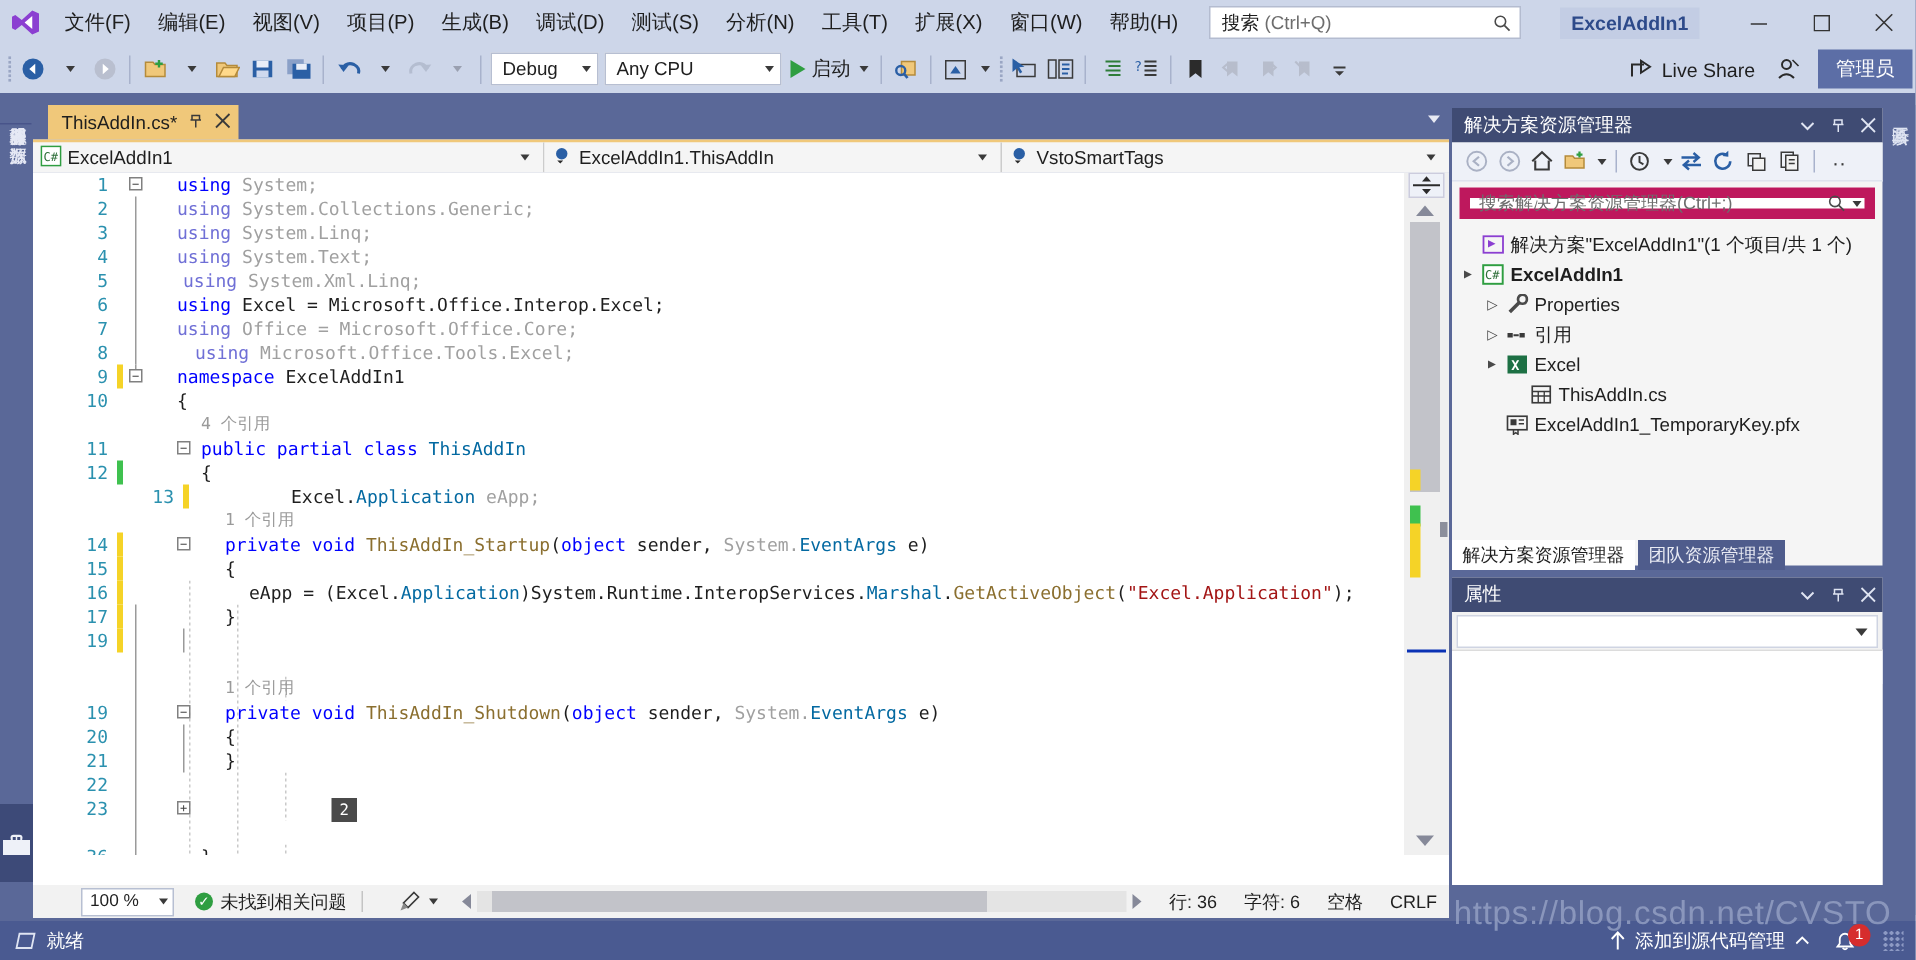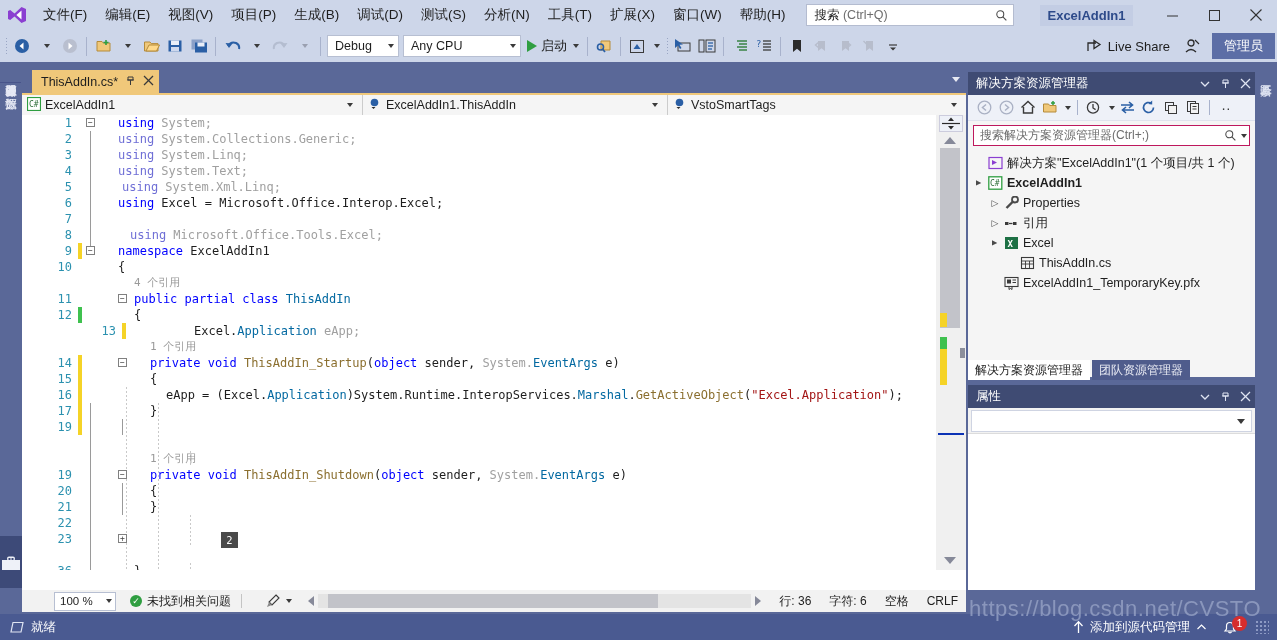--- a/index.html
+++ b/index.html
@@ -189,21 +189,21 @@
   .se-panel { position:absolute; left:968px; top:72px; width:287px; height:305px; background:#f5f5f5; }
   .panel-head {
     height:23px; background:#3f4b73; color:#fff; display:flex; align-items:center;
     padding-left:8px; font-size:12.5px;
   }
   .panel-head .ttl { flex:1; }
   .ph-btn { width:20px; height:23px; display:flex; align-items:center; justify-content:center; }
   .se-toolbar { height:26px; background:#eef1f8; display:flex; align-items:center; padding-left:5px; border-bottom:1px solid #dfe3ee; }
   .se-tb { width:22px; height:22px; display:flex; align-items:center; justify-content:center; }
   .se-search {
-    margin:4px 5px; height:21px; background:#fff; border:1px solid #be185d; display:flex;
+    margin:4px 5px; height:21px; background:#fff; border:7px solid #be185d; display:flex;
     align-items:center; padding:0 2px 0 6px; font-size:12px; color:#6d6d6d;
   }
   .se-search .sp { flex:1; }
   .tree { padding-top:3px; font-size:12.5px; color:#1e1e1e; }
   .trow { display:flex; align-items:center; height:20px; padding-left:4px; white-space:nowrap; }
   .exp { width:14px; text-align:center; color:#4a4a4a; font-size:9px; }
   .ticon { width:18px; display:flex; align-items:center; justify-content:center; }
   .tlbl { padding-left:3px; }
   .tlbl.bold { font-weight:bold; }
 
@@ -572,21 +572,21 @@
       <div style="position:absolute;left:100px;top:304px;width:1px;height:16px;background:#9a9a9a;"></div>
       <div style="position:absolute;left:100px;top:368px;width:1px;height:32px;background:#9a9a9a;"></div>
 
       <div id="code-body">
           <div class="cline" style="position: absolute; left: 0px; right: 0px; top: 0px;"><span class="lnum">1</span><span class="fold" style="left: 64px;">−</span><span class="ctext" style="left: 96px;"><span class="k">using </span><span class="g">System;</span></span></div>
           <div class="cline" style="position: absolute; left: 0px; right: 0px; top: 16px;"><span class="lnum">2</span><span class="ctext" style="left: 96px;"><span class="pl">using </span><span class="g">System.Collections.Generic;</span></span></div>
           <div class="cline" style="position: absolute; left: 0px; right: 0px; top: 32px;"><span class="lnum">3</span><span class="ctext" style="left: 96px;"><span class="pl">using </span><span class="g">System.Linq;</span></span></div>
           <div class="cline" style="position: absolute; left: 0px; right: 0px; top: 48px;"><span class="lnum">4</span><span class="ctext" style="left: 96px;"><span class="pl">using </span><span class="g">System.Text;</span></span></div>
           <div class="cline" style="position: absolute; left: 0px; right: 0px; top: 64px;"><span class="lnum">5</span><span class="ctext" style="left: 100px;"><span class="pl">using </span><span class="g">System.Xml.Linq;</span></span></div>
           <div class="cline" style="position: absolute; left: 0px; right: 0px; top: 80px;"><span class="lnum">6</span><span class="ctext" style="left: 96px;"><span class="k">using </span><span class="d">Excel = Microsoft.Office.Interop.Excel;</span></span></div>
-          <div class="cline" style="position: absolute; left: 0px; right: 0px; top: 96px;"><span class="lnum">7</span></div>
+          <div class="cline" style="position: absolute; left: 0px; right: 0px; top: 96px;"><span class="lnum">7</span><span class="ctext" style="left: 96px;"><span class="pl">using </span><span class="g">Office = Microsoft.Office.Core;</span></span></div>
           <div class="cline" style="position: absolute; left: 0px; right: 0px; top: 112px;"><span class="lnum">8</span><span class="ctext" style="left: 108px;"><span class="pl">using </span><span class="g">Microsoft.Office.Tools.Excel;</span></span></div>
           <div class="cline" style="position: absolute; left: 0px; right: 0px; top: 128px;"><span class="lnum">9</span><span class="chg yellow"></span><span class="fold" style="left: 64px;">−</span><span class="ctext" style="left: 96px;"><span class="k">namespace </span><span class="d">ExcelAddIn1</span></span></div>
           <div class="cline" style="position: absolute; left: 0px; right: 0px; top: 144px;"><span class="lnum">10</span><span class="ctext" style="left: 96px;"><span class="d">{</span></span></div>
           <div class="lens" style="position: absolute; top: 160px; left: 112px; height: 16px; line-height: 16px;">4 个引用</div>
           <div class="cline" style="position: absolute; left: 0px; right: 0px; top: 176px;"><span class="lnum">11</span><span class="fold" style="left: 96px;">−</span><span class="ctext" style="left: 112px;"><span class="k">public partial class </span><span class="t">ThisAddIn</span></span></div>
           <div class="cline" style="position: absolute; left: 0px; right: 0px; top: 192px;"><span class="lnum">12</span><span class="chg green"></span><span class="ctext" style="left: 112px;"><span class="d">{</span></span></div>
           <div class="cline" style="position: absolute; left: 0px; right: 0px; top: 208px; margin-left: 44px;"><span class="lnum">13</span><span class="chg yellow"></span><span class="ctext" style="left: 128px;"><span class="d">Excel.</span><span class="t">Application</span><span class="g"> eApp;</span></span></div>
           <div class="lens" style="position: absolute; top: 224px; left: 128px; height: 16px; line-height: 16px;">1 个引用</div>
           <div class="cline" style="position: absolute; left: 0px; right: 0px; top: 240px;"><span class="lnum">14</span><span class="chg yellow"></span><span class="fold" style="left: 96px;">−</span><span class="ctext" style="left: 128px;"><span class="k">private void </span><span class="br">ThisAddIn_Startup</span><span class="d">(</span><span class="k">object</span><span class="d"> sender, </span><span class="g">System.</span><span class="t">EventArgs</span><span class="d"> e)</span></span></div>
           <div class="cline" style="position: absolute; left: 0px; right: 0px; top: 256px;"><span class="lnum">15</span><span class="chg yellow"></span><span class="ctext" style="left: 128px;"><span class="d">{</span></span></div>

